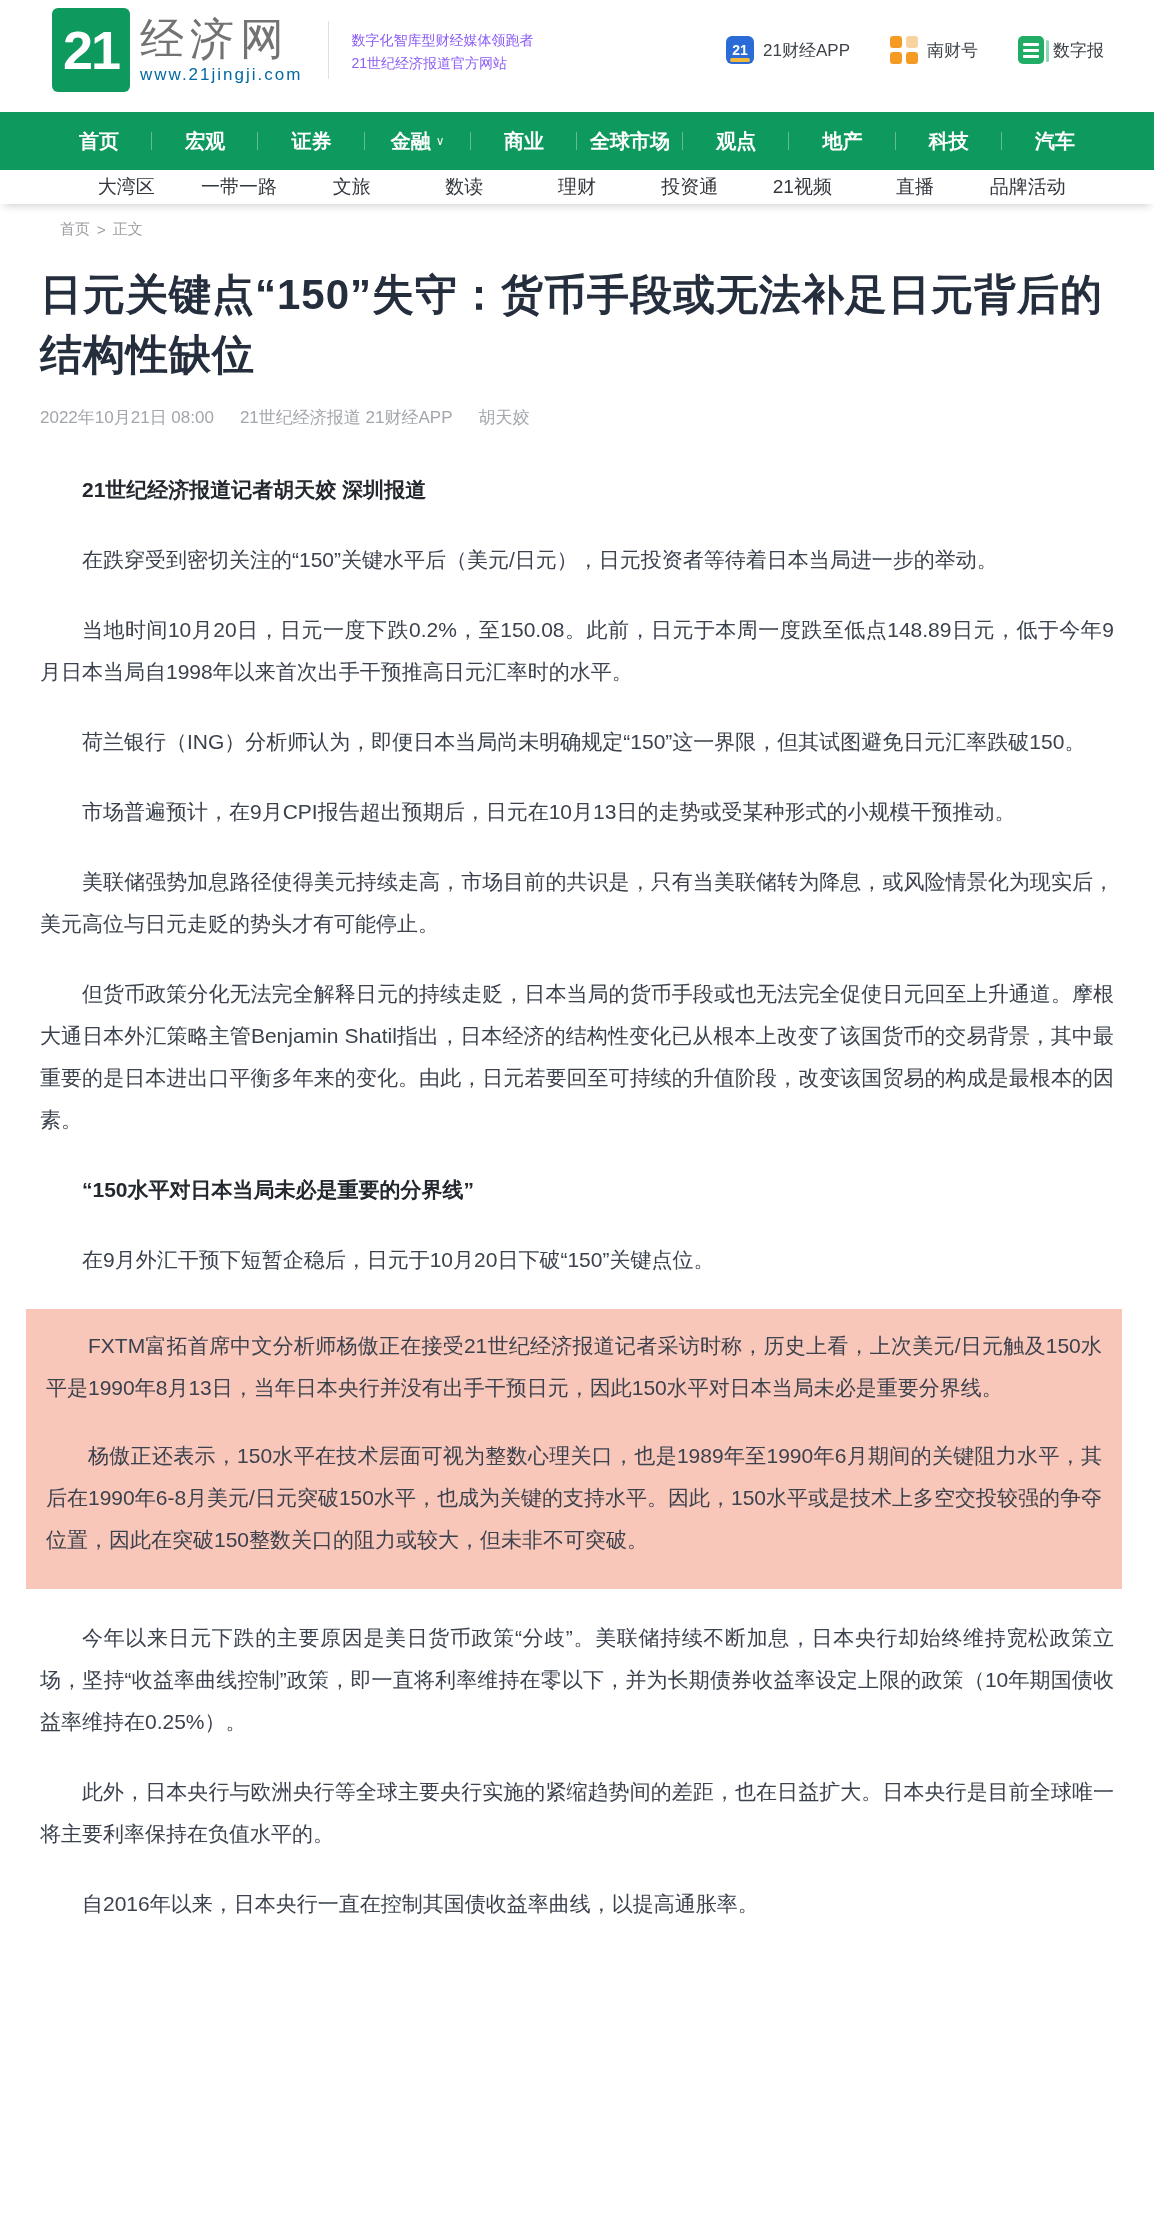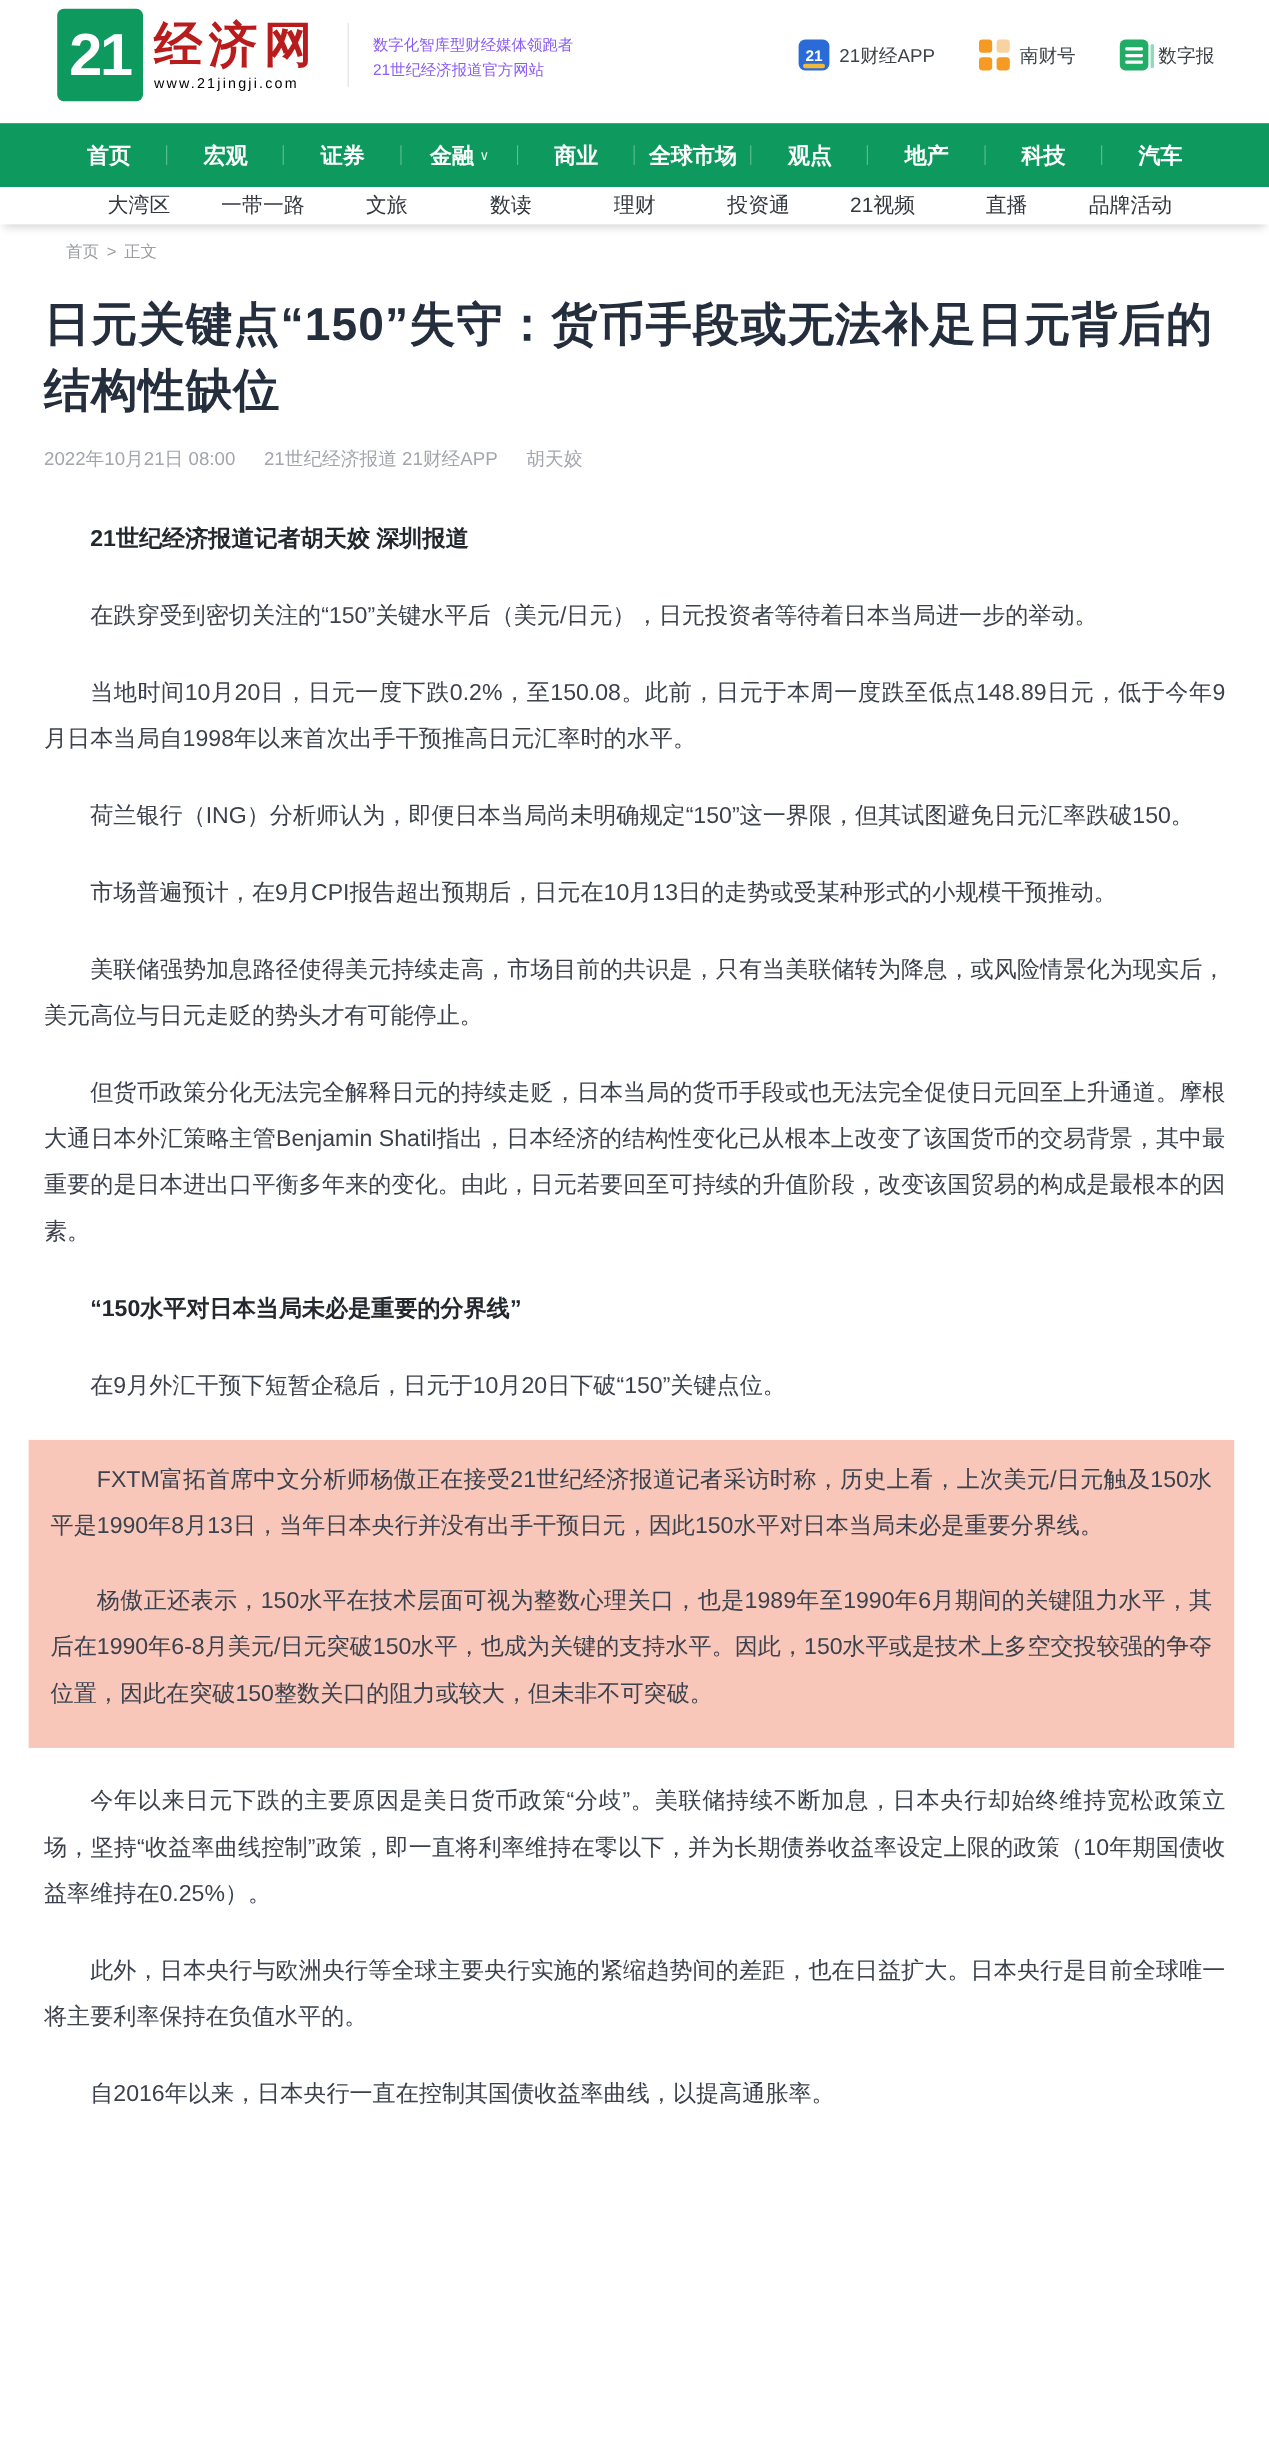--- a/index.html
+++ b/index.html
@@ -7,22 +7,22 @@
   body { font-family:"Liberation Sans","DejaVu Sans",sans-serif; color:#3b424d; }
   .page { width:1154px; height:2235px; margin:0 auto; overflow:hidden; background:#fff; }
 
   
   .site-header { height:112px; display:flex; align-items:center; padding:0 28px 12px 52px; }
   .logo { display:flex; align-items:flex-start; cursor:pointer; }
   .logo-badge { width:78px; height:84px; background:var(--green); border-radius:6px;
     color:#fff; font-size:54px; font-weight:bold; display:flex; align-items:center;
     justify-content:center; letter-spacing:-2px; }
   .logo-textcol { margin-left:10px; display:flex; flex-direction:column; justify-content:center; height:84px; }
-  .logo-name { font-size:44px; font-weight:bold; color:#b91c1c; letter-spacing:6px; line-height:1.1; }
-  .logo-url { font-size:13px; color:#000000; letter-spacing:2px; margin-top:2px; }
+  .logo-name { font-size:44px; font-weight:normal; color:#737373; letter-spacing:6px; line-height:1.1; }
+  .logo-url { font-size:17px; color:#0369a1; letter-spacing:2px; margin-top:2px; }
   .logo-divider { width:1px; height:58px; background:#e0e0e0; margin:0 22px 0 26px; }
   .tagline { font-size:14px; color:#8b5cf6; line-height:23px; padding-top:4px; }
   .header-apps { margin-left:auto; display:flex; align-items:center; gap:40px; padding-right:22px; }
   .app-item { display:flex; align-items:center; gap:9px; cursor:pointer; }
   .app-label { font-size:17px; color:#3c4248; white-space:nowrap; }
   .icon-21app { width:28px; height:28px; background:#2b6bd7; border-radius:6px; position:relative;
     display:flex; align-items:center; justify-content:center; color:#fff; font-size:14px; font-weight:bold; }
   .icon-21app::after { content:""; position:absolute; left:4px; right:4px; bottom:2px; height:4px;
     background:#f3b93c; border-radius:2px; }
   .icon-dots { width:28px; height:28px; display:grid; grid-template-columns:12px 12px;

